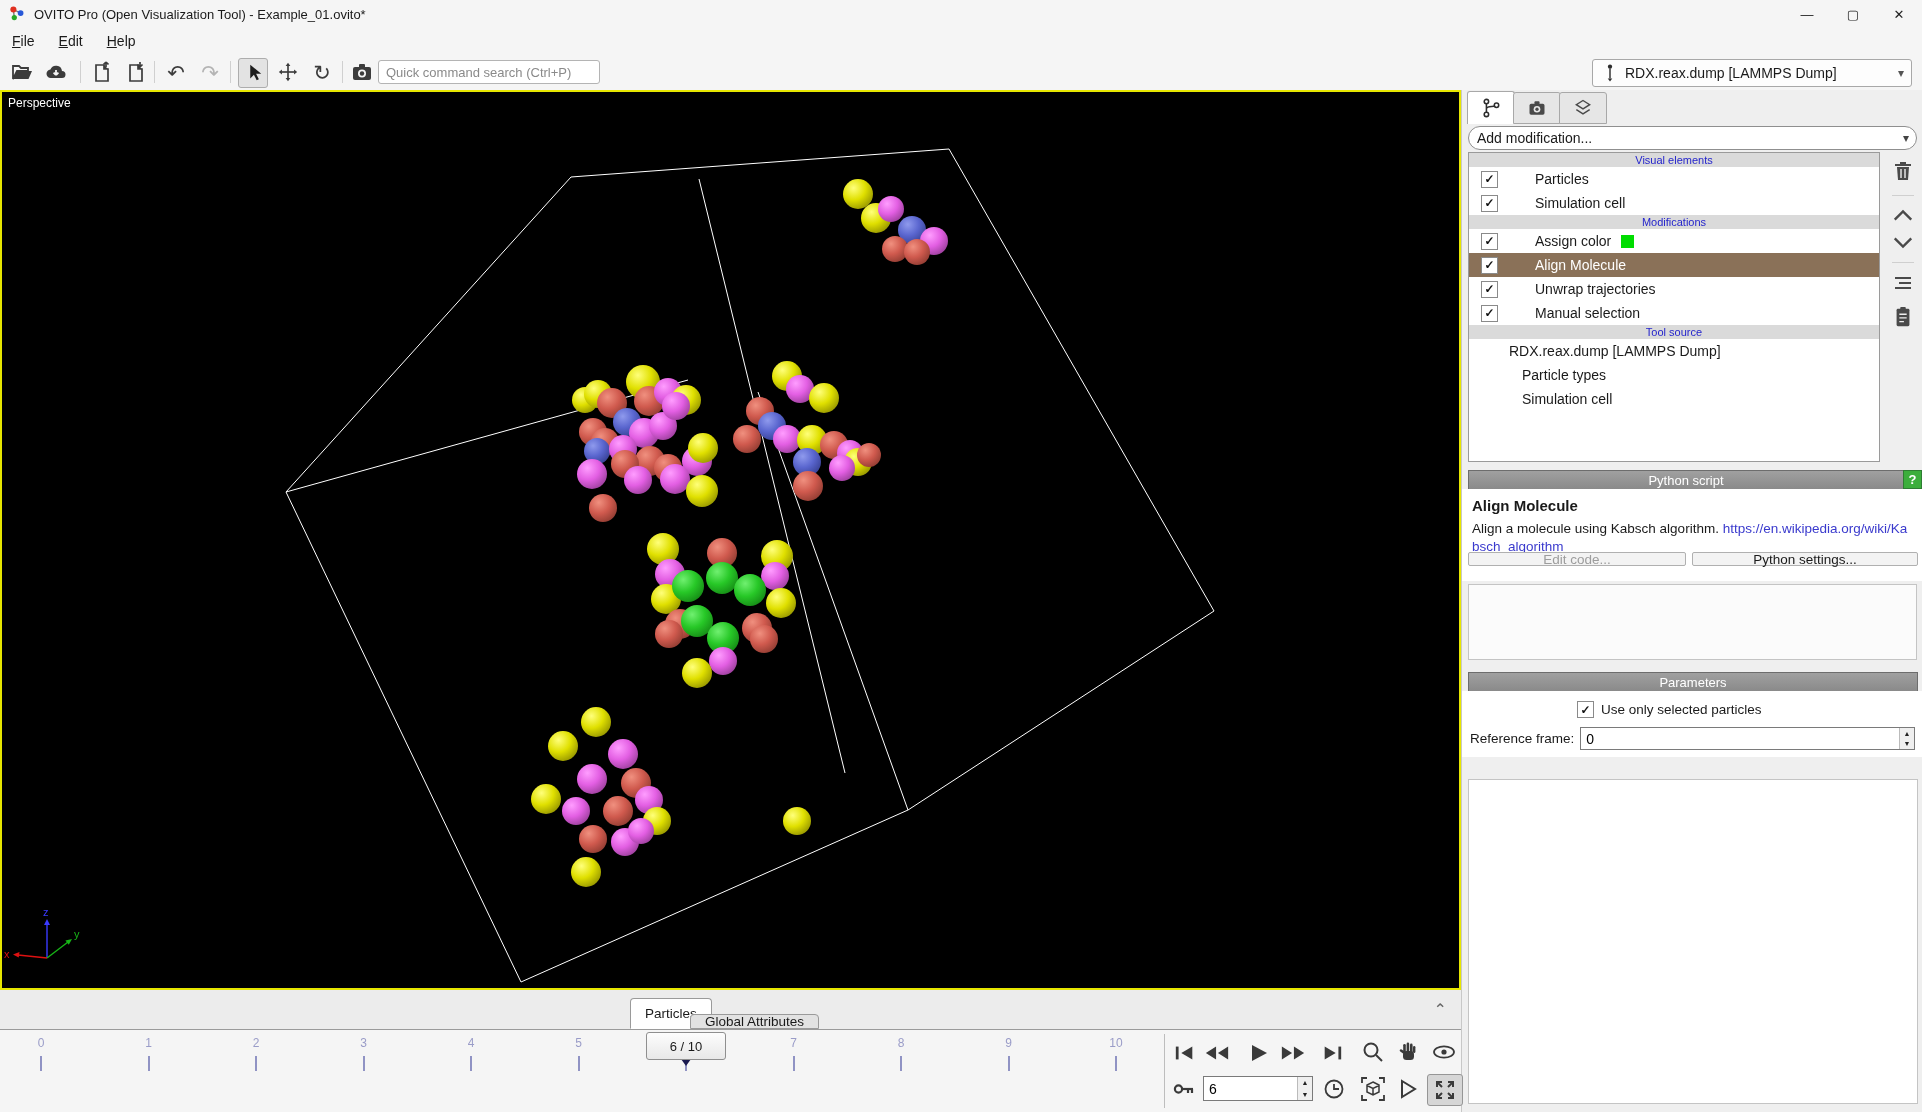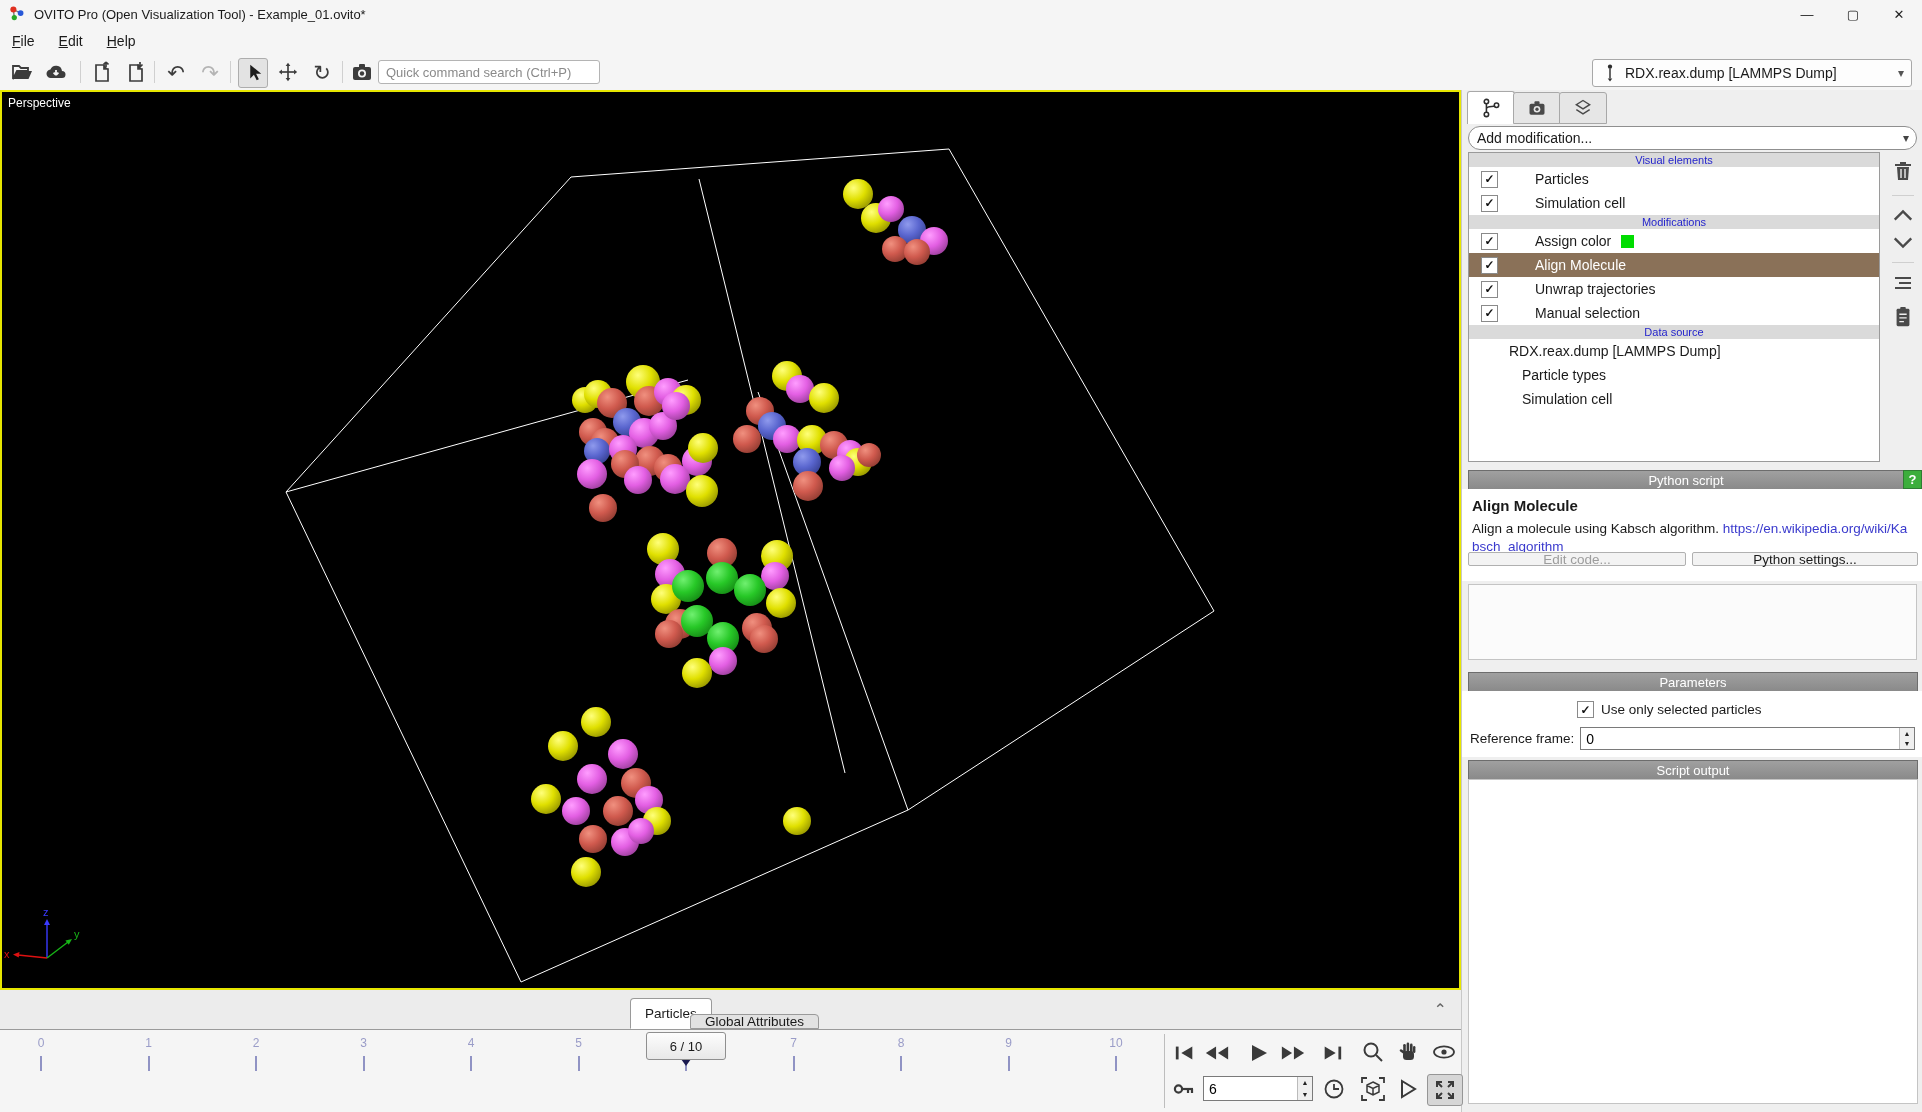--- a/index.html
+++ b/index.html
@@ -361,21 +361,21 @@
           <span class="plab">Align Molecule</span>
         </div>
         <div class="plist-row">
           <span class="cbx">✓</span>
           <span class="plab">Unwrap trajectories</span>
         </div>
         <div class="plist-row">
           <span class="cbx">✓</span>
           <span class="plab">Manual selection</span>
         </div>
-        <div class="plist-header">Data source</div>
+        <div class="plist-header">Tool source</div>
         <div class="plist-row nocheck">
           <span class="plab" style="margin-left: 40px;">RDX.reax.dump [LAMMPS Dump]</span>
         </div>
         <div class="plist-row nocheck">
           <span class="plab" style="margin-left: 53px;">Particle types</span>
         </div>
         <div class="plist-row nocheck">
           <span class="plab" style="margin-left: 53px;">Simulation cell</span>
         </div>
       </div>
@@ -425,21 +425,20 @@
         <div class="spinbox" style="flex:1;margin-left:6px;height:23px">
           <input value="0" style="">
           <div class="spincol">
               <span>▲</span>
               <span>▼</span>
             </div>
         </div>
       </div>
     </div>
 
-    <div class="gheader" style="top:670px;width:450px">Script output</div>
     <div class="card" style="top:689px;height:325px;left:6px;width:450px;border:1px solid #c4c4c4;box-sizing:border-box"></div>
   </div>
 
   <div class="bottom-tabbar">
     <div class="btab active" style="left:630px">
         <span>Particles</span>
       </div>
     <div class="btab" style="left:690px">
         <span>Global Attributes</span>
       </div>

